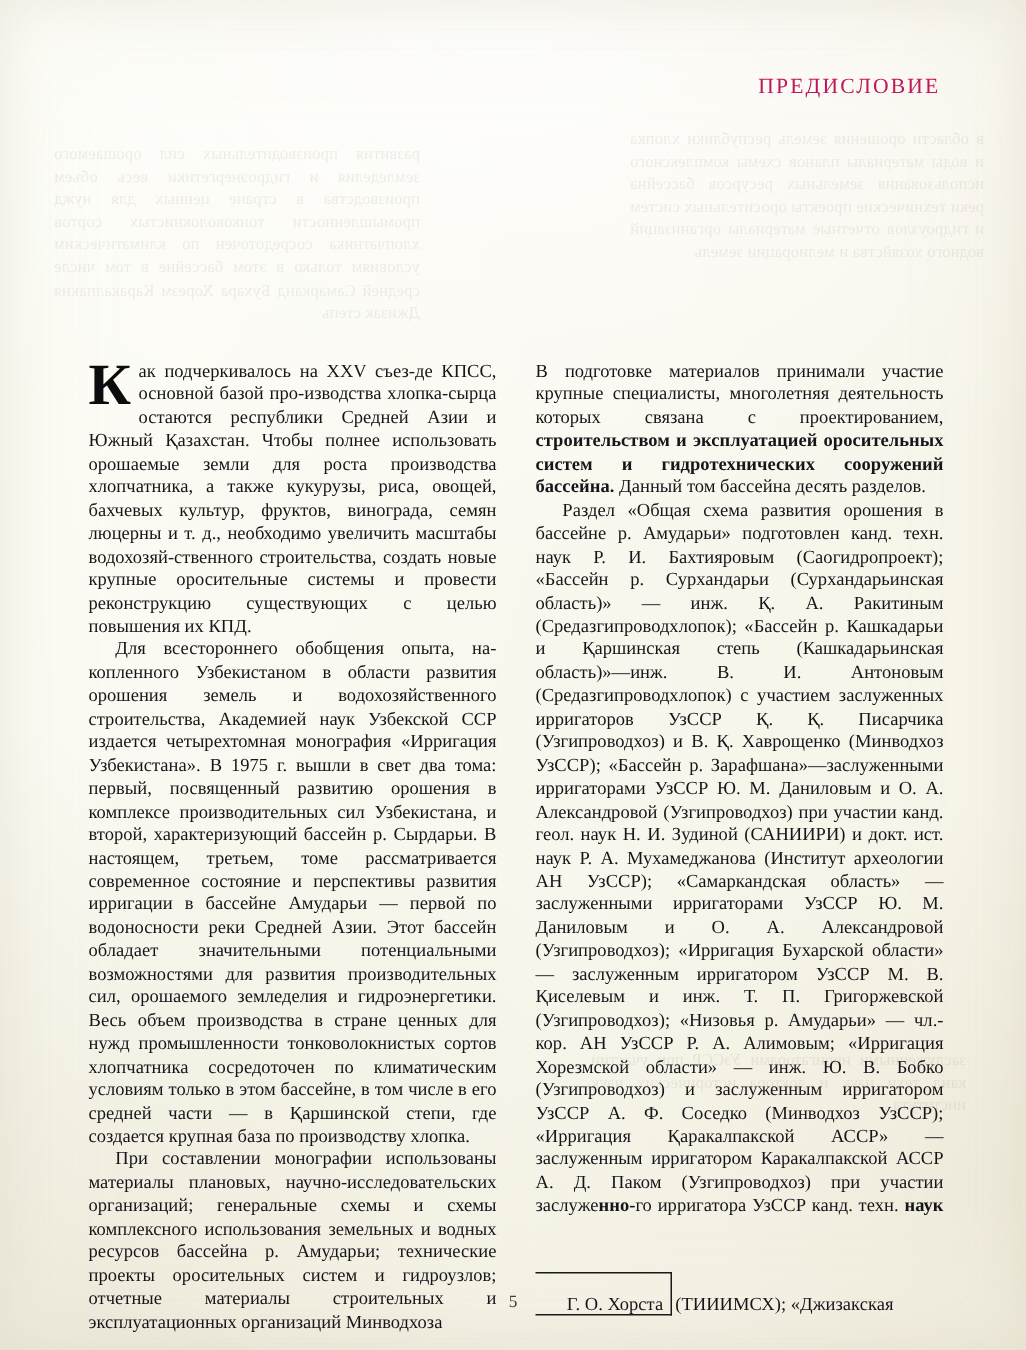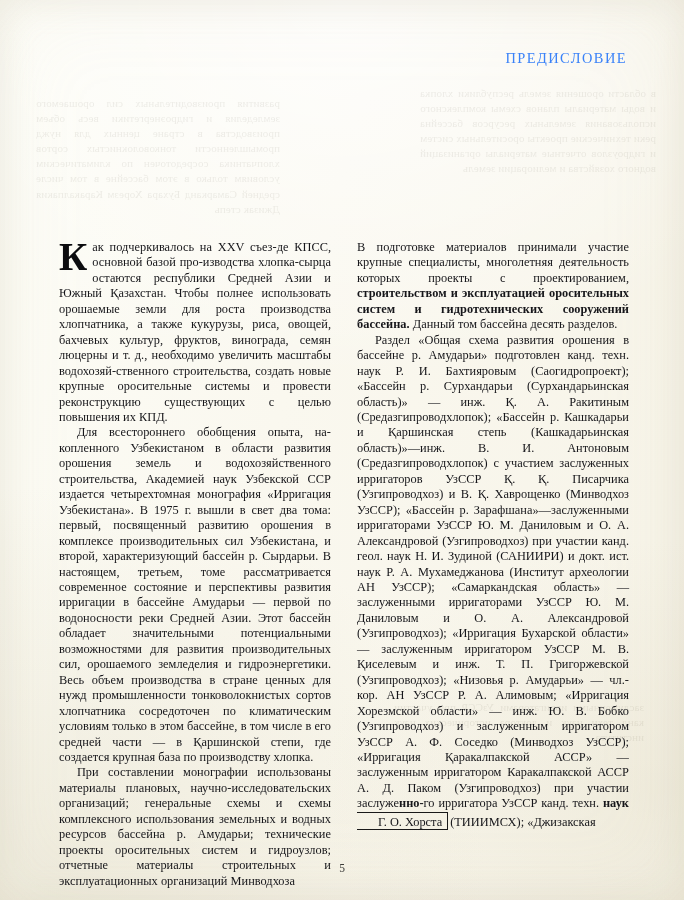--- a/index.html
+++ b/index.html
@@ -65,21 +65,21 @@
   .ghost-c { left: 40px;  top: 700px; width: 250px; }
 
   
   .running-head {
     position: absolute;
     top: 50px;
     right: 57px;
     z-index: 5;
     font-size: 14.4px;
     letter-spacing: 1.45px;
-    color: #3b82f6;
+    color: #be185d;
     font-family: "Liberation Serif", "DejaVu Serif", serif;
   }
 
   
   .columns {
     position: absolute;
     top: 240px;
     left: 59px;
     width: 571px;
     z-index: 5;
@@ -120,27 +120,28 @@
     font-weight: bold;
     padding: 2px 4px 0 0;
     margin-right: 1px;
     font-family: "Liberation Serif", "DejaVu Serif", serif;
     color: #0e0e11;
   }
 
   
   .name-box {
     display: inline-block;
-    padding: 2px 5px 0 3px;
+    padding: 13px 5px 0 3px;
     border-top: 1.2px solid #1b1b1b;
     border-bottom: 1.2px solid #1b1b1b;
     border-right: 1.2px solid #1b1b1b;
     line-height: 14px;
     margin-right: 2px;
     white-space: nowrap;
+    margin-top: 36px;
   }
 
   
   .folio {
     position: absolute;
     bottom: 26px;
     left: 0;
     width: 100%;
     text-align: center;
     z-index: 5;
@@ -191,20 +192,20 @@
       <p class="para"><span class="dropcap">К</span><span>ак подчеркивалось на XXV съез-де КПСС, основной базой про-изводства хлопка-сырца остаются республики Средней Азии и Южный Қазахстан. Чтобы полнее использовать орошаемые земли для роста производства хлопчатника, а также кукурузы, риса, овощей, бахчевых культур, фруктов, винограда, семян люцерны и т. д., необходимо увеличить масштабы водохозяй-ственного строительства, создать новые крупные оросительные системы и провести реконструкцию существующих с целью повышения их КПД.</span></p>
 
       <p class="para"><span>Для всестороннего обобщения опыта, на-копленного Узбекистаном в области развития орошения земель и водохозяйственного строительства, Академией наук Узбекской ССР издается четырехтомная монография «Ирригация Узбекистана». В 1975 г. вышли в свет два тома: первый, посвященный развитию орошения в комплексе производительных сил Узбекистана, и второй, характеризующий бассейн р. Сырдарьи. В настоящем, третьем, томе рассматривается современное состояние и перспективы развития ирригации в бассейне Амударьи — первой по водоносности реки Средней Азии. Этот бассейн обладает значительными потенциальными возможностями для развития производительных сил, орошаемого земледелия и гидроэнергетики. Весь объем производства в стране ценных для нужд промышленности тонковолокнистых сортов хлопчатника сосредоточен по климатическим условиям только в этом бассейне, в том числе в его средней части — в Қаршинской степи, где создается крупная база по производству хлопка.</span></p>
 
       <p class="para"><span>При составлении монографии использованы материалы плановых, научно-исследовательских организаций; генеральные схемы и схемы комплексного использования земельных и водных ресурсов бассейна р. Амударьи; технические проекты оросительных систем и гидроузлов; отчетные материалы строительных и эксплуатационных организаций Минводхоза</span></p>
     </div>
 
     <div class="col col-right">
 
 
-      <p class="para"><span>В подготовке материалов принимали участие крупные специалисты, многолетняя деятельность которых проекты с проектированием, </span><b class="strong">строительством и эксплуатацией оросительных систем и гидротехнических сооружений бассейна.</b><span> Данный том бассейна десять разделов.</span></p>
+      <p class="para"><span>В подготовке материалов принимали участие крупные специалисты, многолетняя деятельность которых связана с проектированием, </span><b class="strong">строительством и эксплуатацией оросительных систем и гидротехнических сооружений бассейна.</b><span> Данный том бассейна десять разделов.</span></p>
 
       <p class="para"><span>Раздел «Общая схема развития орошения в бассейне р. Амударьи» подготовлен канд. техн. наук Р. И. Бахтияровым (Саогидропроект); «Бассейн р. Сурхандарьи (Сурхандарьинская область)» — инж. Қ. А. Ракитиным (Средазгипроводхлопок); «Бассейн р. Кашкадарьи и Қаршинская степь (Кашкадарьинская область)»—инж. В. И. Антоновым (Средазгипроводхлопок) с участием заслуженных ирригаторов УзССР Қ. Қ. Писарчика (Узгипроводхоз) и В. Қ. Хаврощенко (Минводхоз УзССР); «Бассейн р. Зарафшана»—заслуженными ирригаторами УзССР Ю. М. Даниловым и О. А. Александровой (Узгипроводхоз) при участии канд. геол. наук Н. И. Зудиной (САНИИРИ) и докт. ист. наук Р. А. Мухамеджанова (Институт археологии АН УзССР); «Самаркандская область» — заслуженными ирригаторами УзССР Ю. М. Даниловым и О. А. Александровой (Узгипроводхоз); «Ирригация Бухарской области» — заслуженным ирригатором УзССР М. В. Қиселевым и инж. Т. П. Григоржевской (Узгипроводхоз); «Низовья р. Амударьи» — чл.-кор. АН УзССР Р. А. Алимовым; «Ирригация Хорезмской области» — инж. Ю. В. Бобко (Узгипроводхоз) и заслуженным ирригатором УзССР А. Ф. Соседко (Минводхоз УзССР); «Ирригация Қаракалпакской АССР» — заслуженным ирригатором Каракалпакской АССР А. Д. Паком (Узгипроводхоз) при участии заслуже</span><b class="strong">нно-</b><span>го ирригатора УзССР канд. техн. </span><b class="strong">наук</b><span class="name-box">Г. О. Хорста</span><span>(ТИИИМСХ); «Джизакская</span></p>
     </div>
   </div>
 
   <div class="folio">5</div>
 </div>
 
 </body></html>

